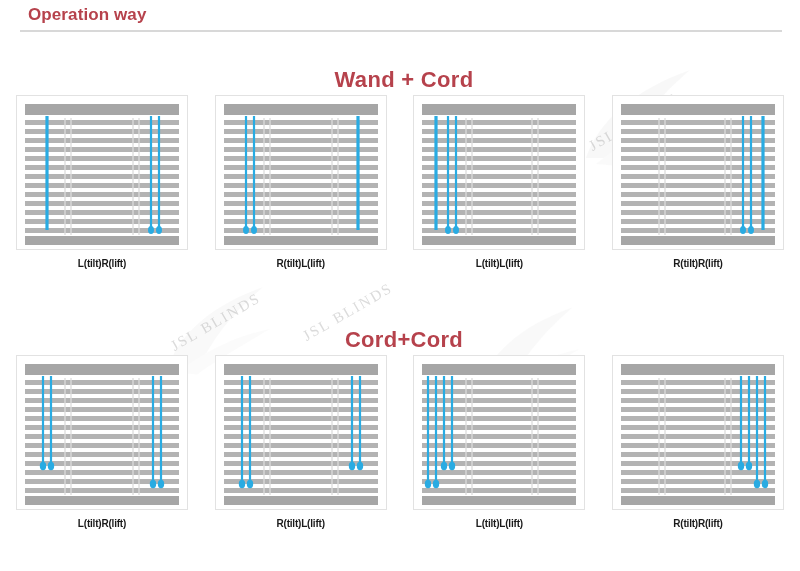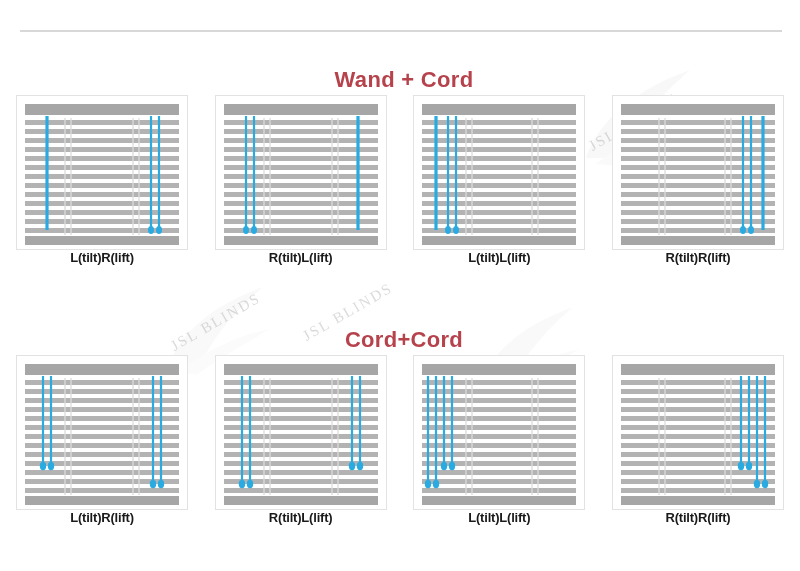--- a/index.html
+++ b/index.html
@@ -95,22 +95,22 @@
   .blind-frame {
     position: relative;
     width: 172px;
     height: 155px;
     border: 1px solid #e2e2e2;
     background: #ffffff;
     box-sizing: border-box;
   }
   .blind-svg { display: block; }
   .blind-label {
-    margin-top: 0;
-    font-size: 13px;
+    margin-top: 8px;
+    font-size: 10px;
     font-weight: bold;
     color: #1a1a1a;
     text-align: center;
     letter-spacing: -0.2px;
   }
 </style>
 </head>
 <body>
 
 <div class="watermark wm-swoosh" style="left:578px; top:62px;">
@@ -131,20 +131,21 @@
 
 <div class="watermark wm-swoosh" style="left:470px; top:300px;">
   <svg width="120" height="100" viewBox="0 0 130 110" aria-hidden="true">
     <path d="M8 96 C 20 60, 55 28, 112 8 C 80 36, 58 62, 42 96 Z" fill="#c4c4c4"></path>
     <path d="M18 102 C 40 84, 78 62, 120 54 C 86 74, 56 92, 40 104 Z" fill="#d9d9d9"></path>
   </svg>
 </div>
 <div class="watermark wm-text" style="left:300px; top:330px; transform:rotate(-30deg); transform-origin:left top;">JSL BLINDS</div>
 
 <div class="page-header">
+  <div class="page-title">Operation way</div>
   <div class="header-rule"></div>
 </div>
 
 <div class="section" style="top:65px;">
   <div class="section-title">Wand + Cord</div>
 
   <div class="blinds-row">
 
     <div class="blind-cell">
       <div class="blind-frame">

